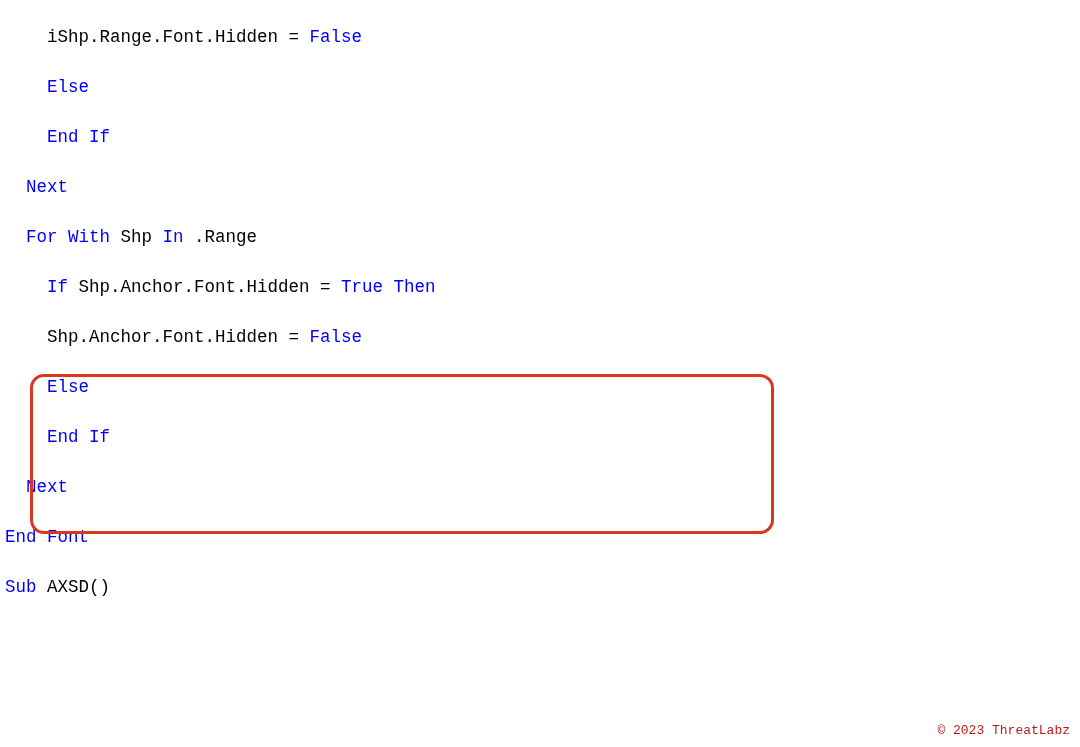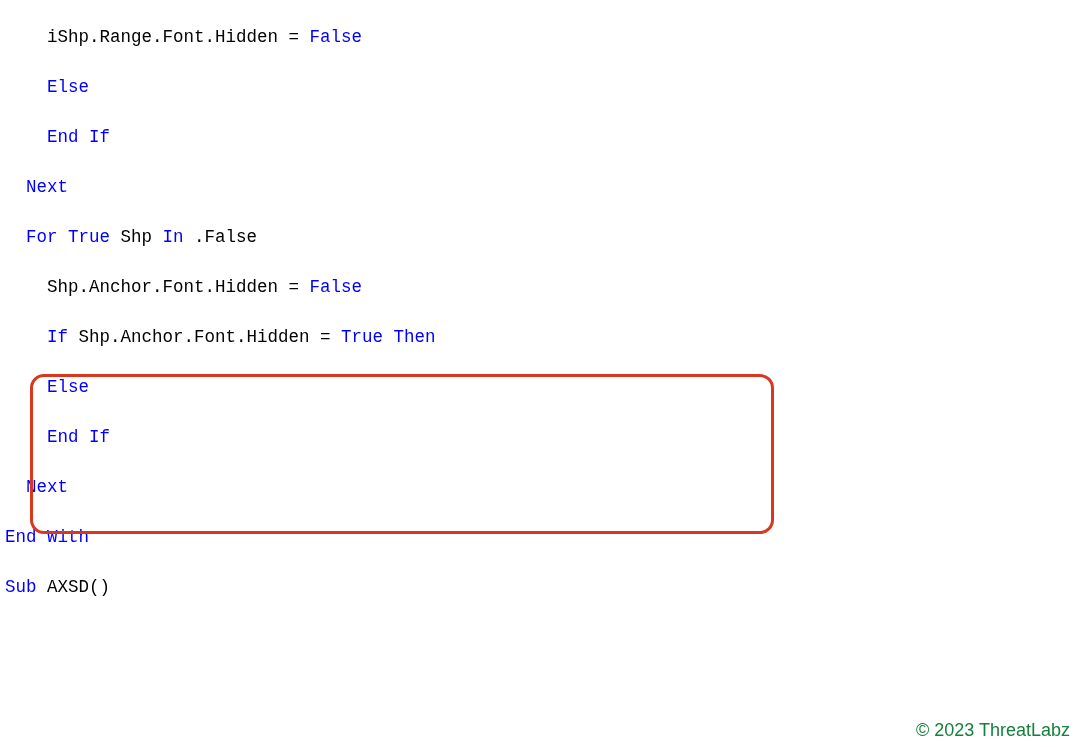--- a/index.html
+++ b/index.html
@@ -18,39 +18,39 @@
     position:absolute;
     left:30px;top:374px;
     width:738px;height:154px;
     border:3px solid #d9381e;
     border-radius:14px;
     pointer-events:none;
   }
   .copyright{
     position:absolute;
     right:10px;bottom:4px;
-    font-family:Liberation Sans, sans-serif;
-    font-size:18px;color:#15803d;
+    font-family:Liberation Mono, monospace;
+    font-size:13px;color:#b91c1c;
   }
 </style>
 </head>
 <body>
 
 <div class="code">
 <div class="line"><span>    iShp.Range.Font.Hidden = </span><span class="kw">False</span></div>
 <div class="line"><span>    </span><span class="kw">Else</span></div>
 <div class="line"><span>    </span><span class="kw">End If</span></div>
 <div class="line"><span>  </span><span class="kw">Next</span></div>
-<div class="line"><span>  </span><span class="kw">For True</span><span> Shp </span><span class="kw">In</span><span> .False</span></div>
+<div class="line"><span>  </span><span class="kw">For With</span><span> Shp </span><span class="kw">In</span><span> .Range</span></div>
+<div class="line"><span>    </span><span class="kw">If</span><span> Shp.Anchor.Font.Hidden = </span><span class="kw">True</span><span> </span><span class="kw">Then</span></div>
 <div class="line"><span>    Shp.Anchor.Font.Hidden = </span><span class="kw">False</span></div>
-<div class="line"><span>    </span><span class="kw">If</span><span> Shp.Anchor.Font.Hidden = </span><span class="kw">True</span><span> </span><span class="kw">Then</span></div>
 <div class="line"><span>    </span><span class="kw">Else</span></div>
 <div class="line"><span>    </span><span class="kw">End If</span></div>
 <div class="line"><span>  </span><span class="kw">Next</span></div>
-<div class="line"><span class="kw">End With</span></div>
+<div class="line"><span class="kw">End Font</span></div>
 <div class="line"><span class="kw">Sub</span><span> AXSD()</span></div>
 
 
 
 
 
 
 <div class="line"><span></span></div>
 
 

